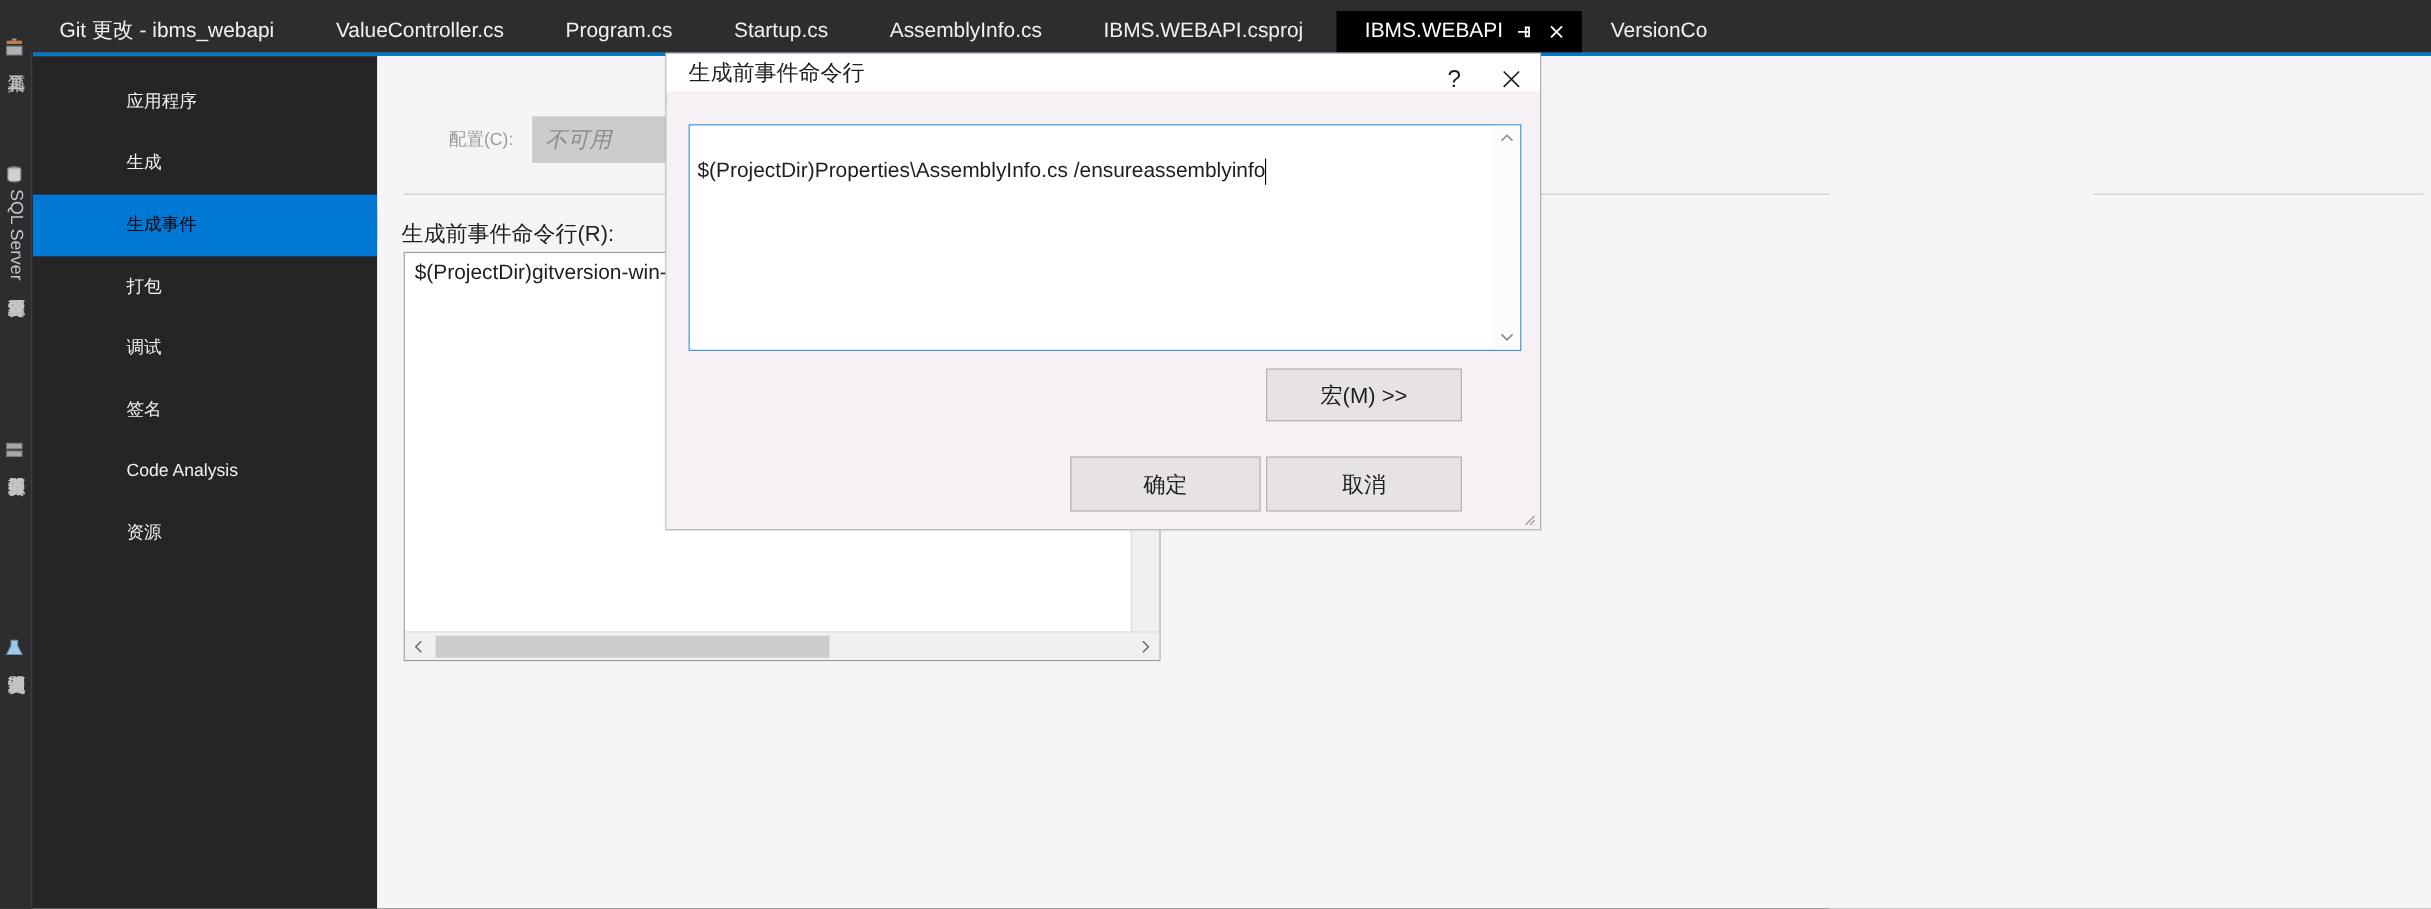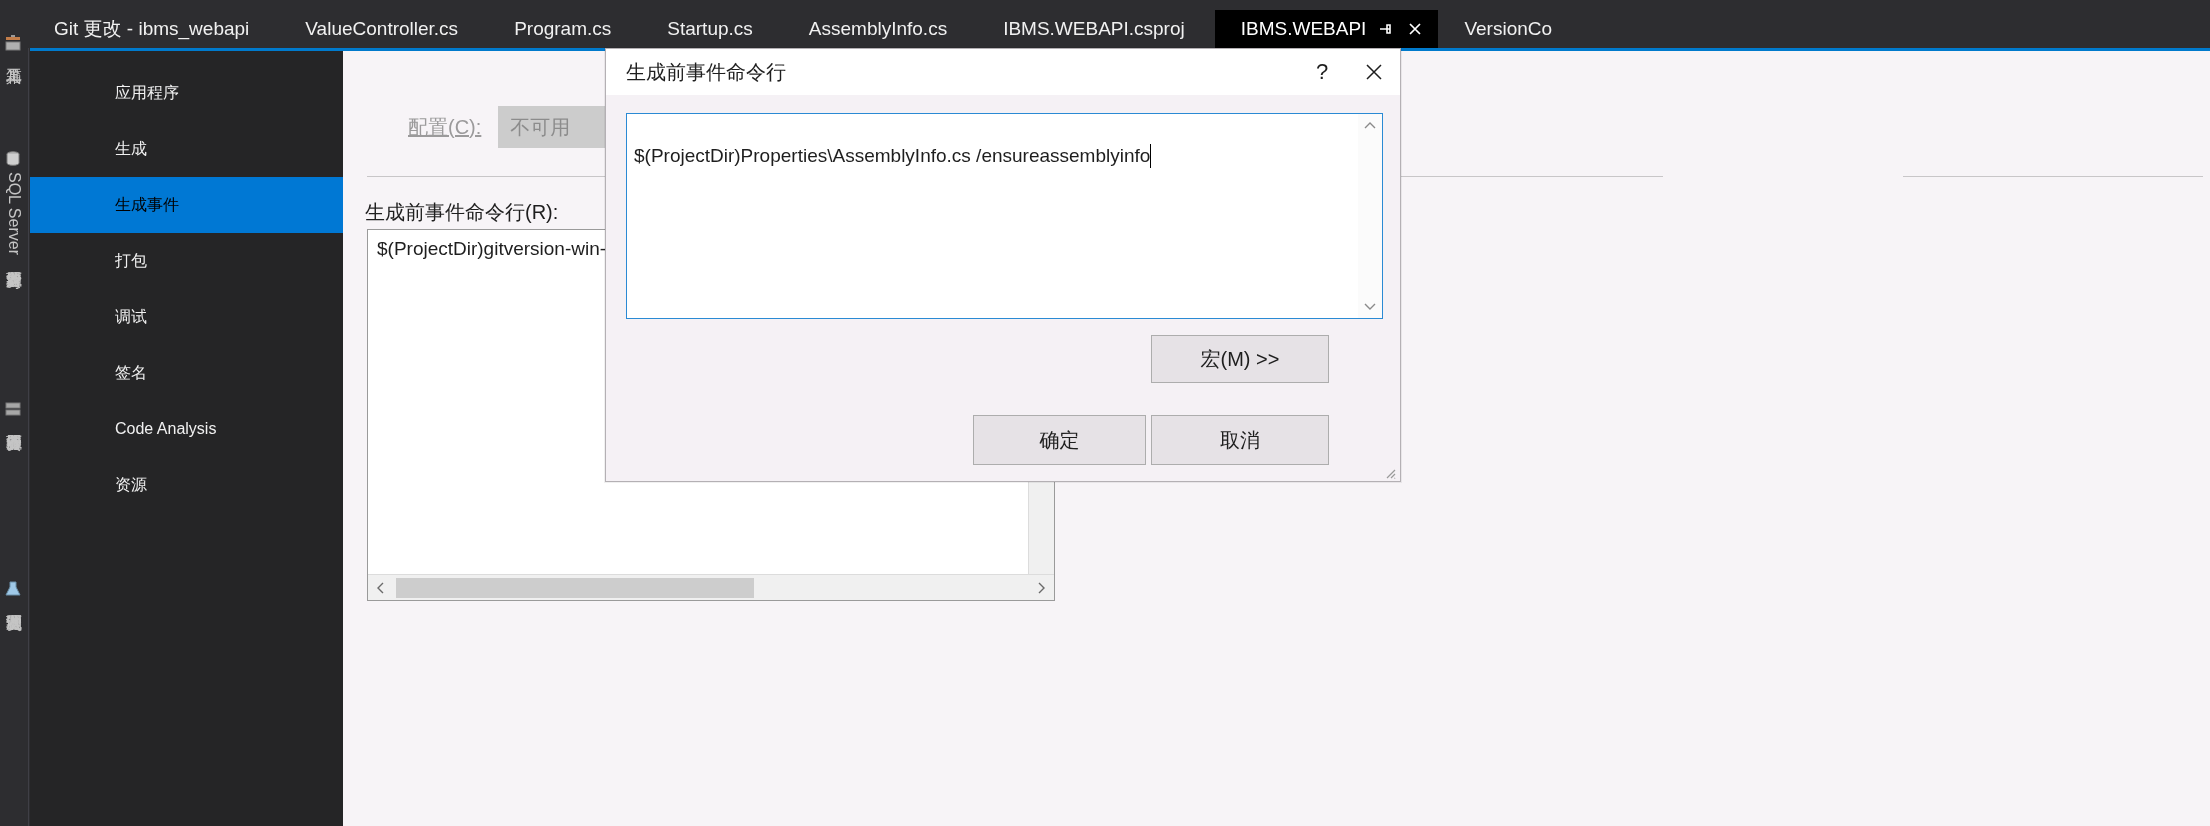--- a/index.html
+++ b/index.html
@@ -146,37 +146,37 @@
 
   
   #config-row {
     position: absolute;
     left: 65px; top: 55px;
     display: flex;
     align-items: center;
   }
   #config-label {
     color: #9b9a9b;
-    font-size: 20px;
+    font-size: 16px;
     margin-right: 17px;
-    text-decoration: underline;
   }
   #config-combo {
     width: 203px; height: 42px;
     background: #cccccc;
     border: 1px solid #cccccc;
     box-sizing: border-box;
     display: flex;
     align-items: center;
     position: relative;
   }
   #config-combo .combo-value {
     color: #8c8c8c;
     font-size: 20px;
     padding-left: 11px;
+    font-style: italic;
   }
   #config-combo .combo-arrow {
     position: absolute;
     right: 11px; top: 50%;
     transform: translateY(-50%);
     width: 14px; height: 8px;
   }
   #platform-combo-ghost {
     position: absolute;
     left: 355px; top: 55px;
@@ -284,21 +284,21 @@
     left: 605px; top: 48px;
     width: 796px; height: 434px;
     background: #f5f1f5;
     border: 1px solid #b4b0b4;
     box-sizing: border-box;
     box-shadow: 0 0 0 1px rgba(0,0,0,0.06);
   }
   #dialog-titlebar {
     position: absolute;
     left: 0; top: 0;
-    width: 100%; height: 46px;
+    width: 100%; height: 34px;
     background: #ffffff;
     display: flex;
     align-items: center;
   }
   #dialog-title {
     color: #1e1e1e;
     font-size: 20px;
     margin-left: 20px;
     white-space: nowrap;
   }

